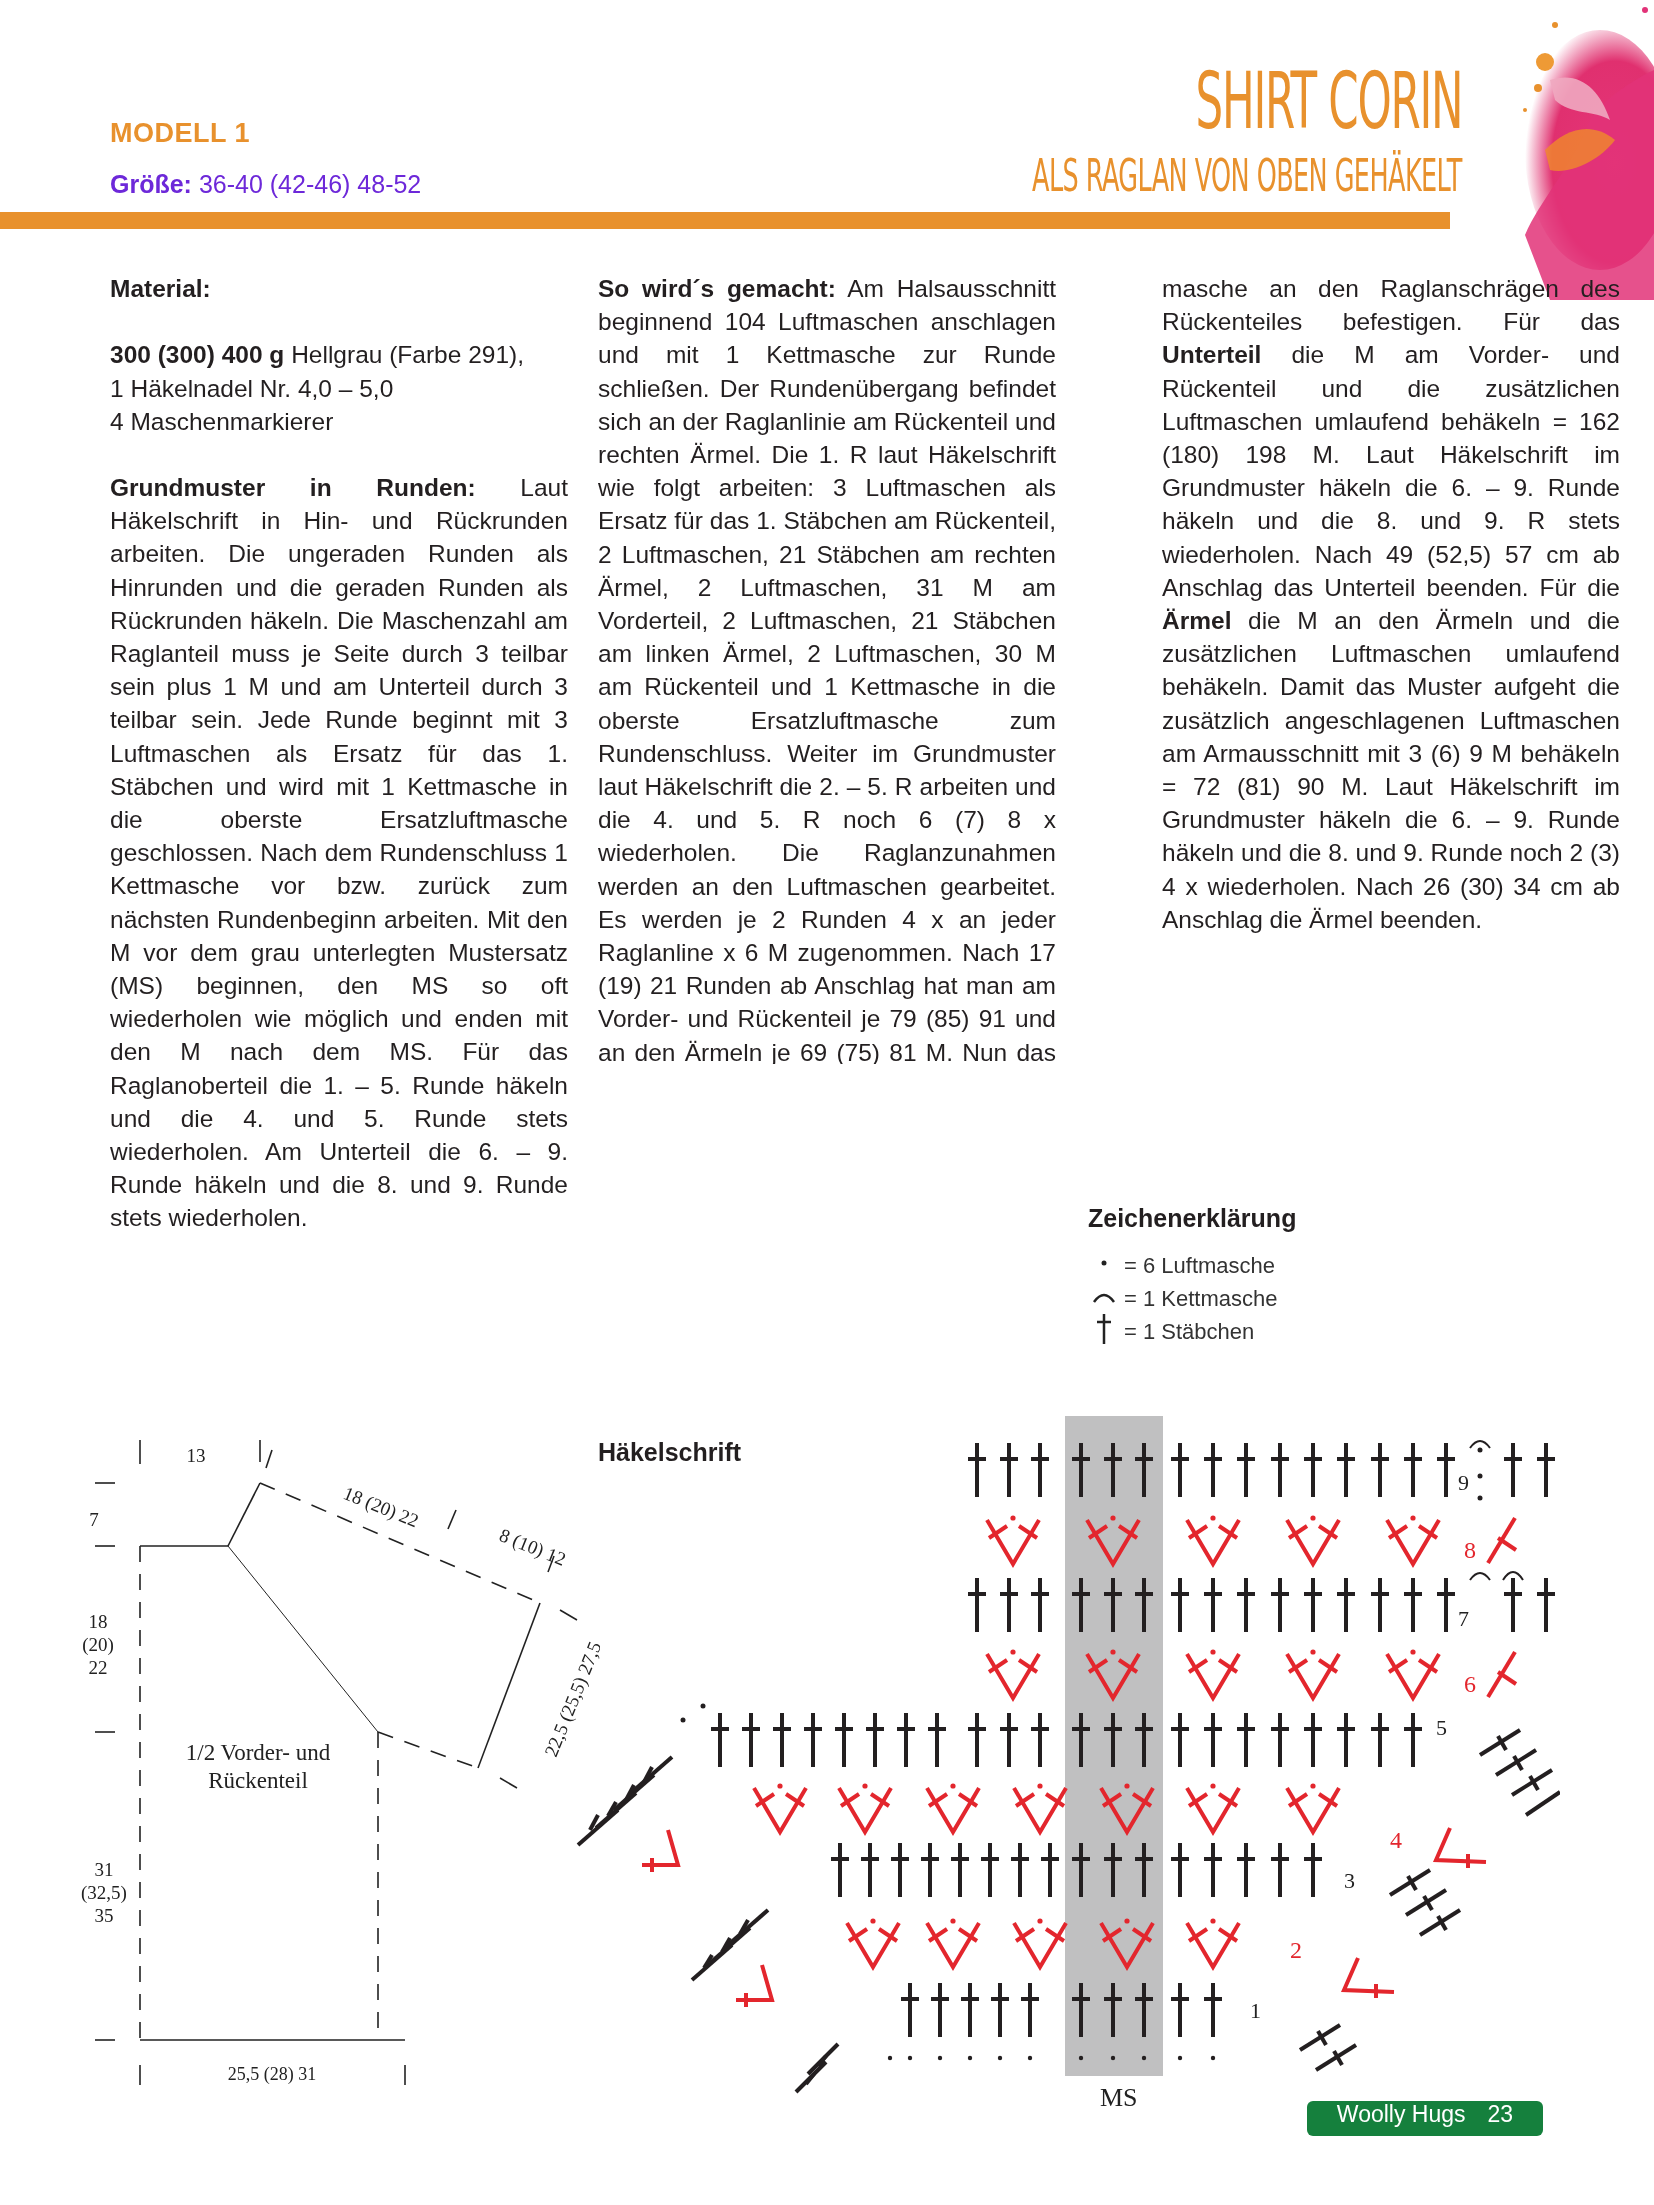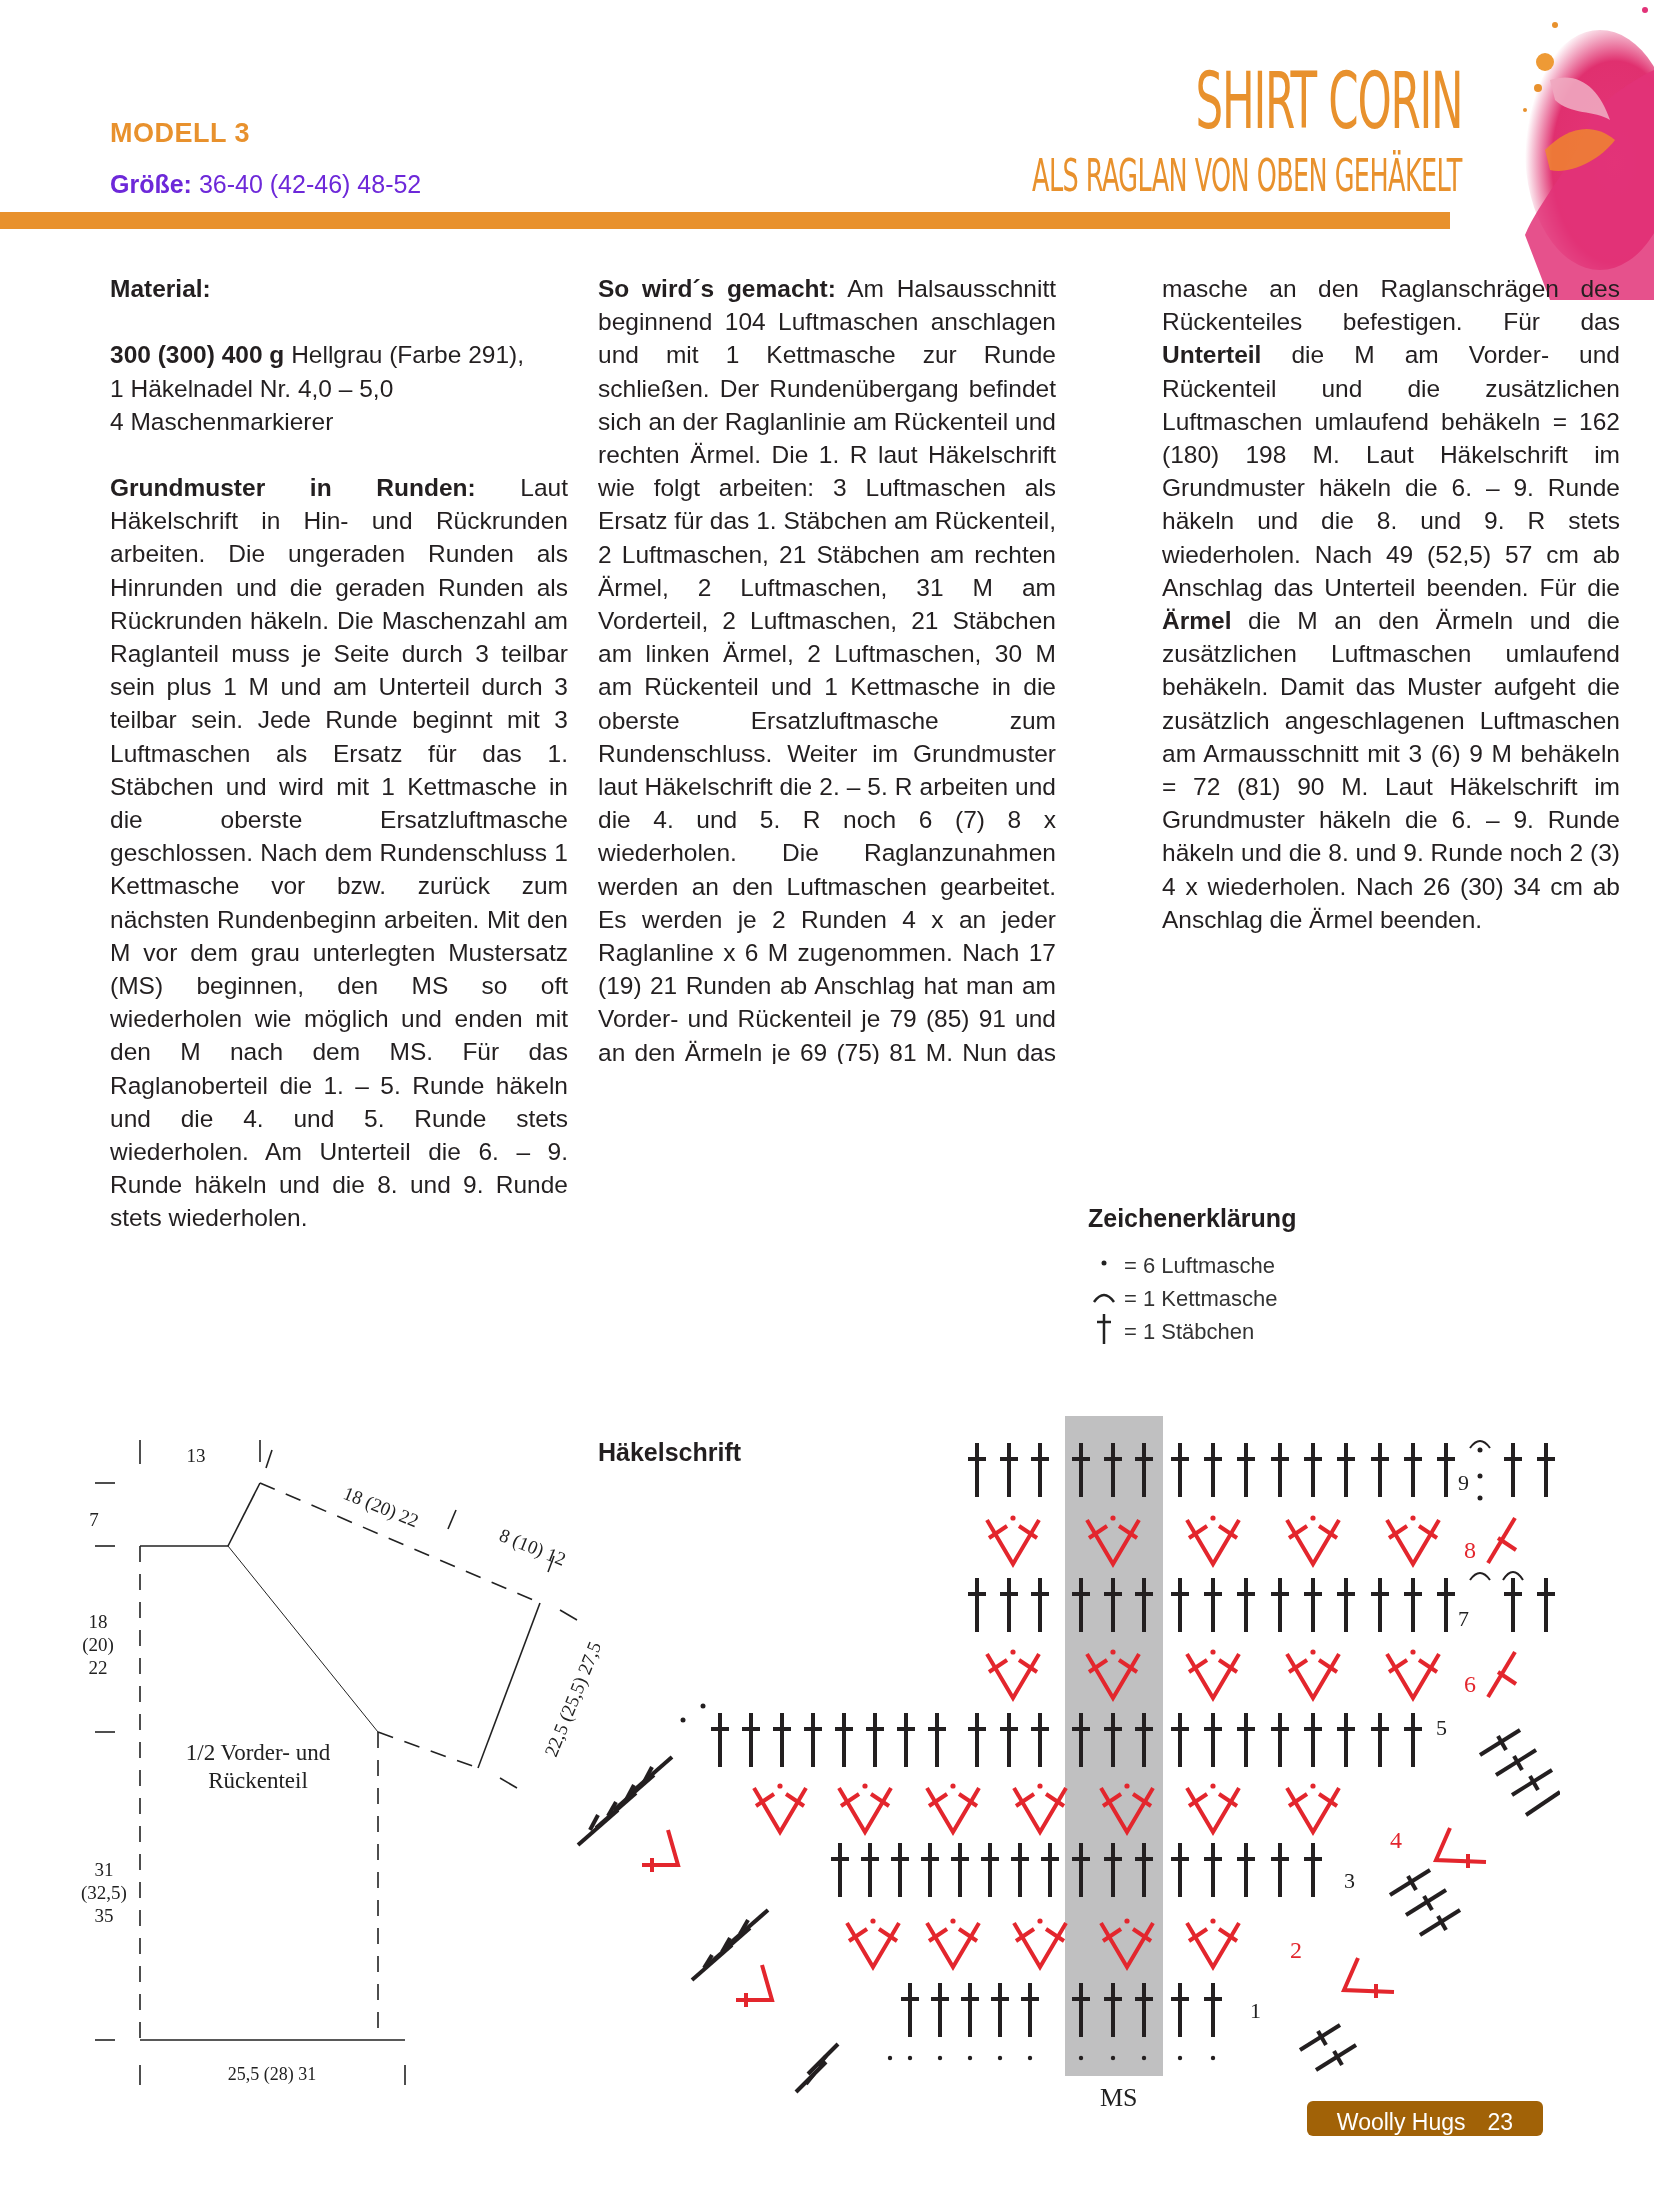--- a/index.html
+++ b/index.html
@@ -17,21 +17,21 @@
   #c1{left:110px;}
   #c2{left:598px;}
   #c3{left:1118px;margin-left:44px;}
   #legend{position:absolute;left:1088px;top:1204px;font-size:24px;}
   #legend .lt{font-weight:bold;font-size:25px;margin-bottom:16px;}
   #legend .li{font-size:22px;color:#333;height:33px;display:flex;align-items:center;}
   #legend .sym{width:32px;display:inline-block;text-align:center;margin-right:4px;}
   #haekel-label{position:absolute;left:598px;top:1438px;font-size:25px;font-weight:bold;}
   #schematic{position:absolute;left:60px;top:1410px;}
   #chart{position:absolute;left:560px;top:1410px;}
-  #footer-badge{position:absolute;left:1307px;top:2101px;width:236px;height:35px;background:#a16207;border-radius:6px;color:#fff;font-size:23px;display:flex;align-items:flex-end;justify-content:center;gap:22px;}
+  #footer-badge{position:absolute;left:1307px;top:2101px;width:236px;height:35px;background:#15803d;border-radius:6px;color:#fff;font-size:23px;display:flex;align-items:flex-start;justify-content:center;gap:22px;}
   .dim{font-family:"Liberation Serif","DejaVu Serif",serif;font-size:19px;fill:#222;}
 </style>
 </head>
 <body>
 
 <svg id="splash" viewBox="0 0 224 300">
   <defs>
     <radialGradient id="g1" cx="60%" cy="55%" r="60%">
       <stop offset="0" stop-color="#e6357a"></stop>
       <stop offset="0.7" stop-color="#e0306f"></stop>
@@ -42,21 +42,21 @@
   <path d="M95 235 C110 200 140 170 160 120 C180 90 224 70 224 70 L224 300 L120 300 Z" fill="#e23278" opacity="0.85"></path>
   <path d="M120 80 C150 70 170 90 180 120 C165 110 140 115 125 100 Z" fill="#f0a9c0" opacity="0.9"></path>
   <path d="M115 150 C135 130 160 120 185 140 C170 160 140 175 120 170 Z" fill="#f08a2a" opacity="0.8"></path>
   <circle cx="115" cy="62" r="9" fill="#ee9a35"></circle>
   <circle cx="108" cy="88" r="4" fill="#e8912d"></circle>
   <circle cx="125" cy="25" r="3" fill="#e8912d"></circle>
   <circle cx="95" cy="110" r="2" fill="#e8912d"></circle>
   <circle cx="215" cy="10" r="3" fill="#e23278"></circle>
 </svg>
 
-<div id="modell">MODELL 3</div>
+<div id="modell">MODELL 1</div>
 <div id="groesse"><b>Größe:</b><span> 36-40 (42-46) 48-52</span></div>
 <div id="title">SHIRT CORIN</div>
 <div id="subtitle">ALS RAGLAN VON OBEN GEHÄKELT</div>
 <div id="bar"></div>
 
 <div class="col" id="c1">
   <p>
     <b>Material:</b><br>
     <br>
     <b>300 (300) 400 g</b><span> Hellgrau (Farbe 291),</span><br>

